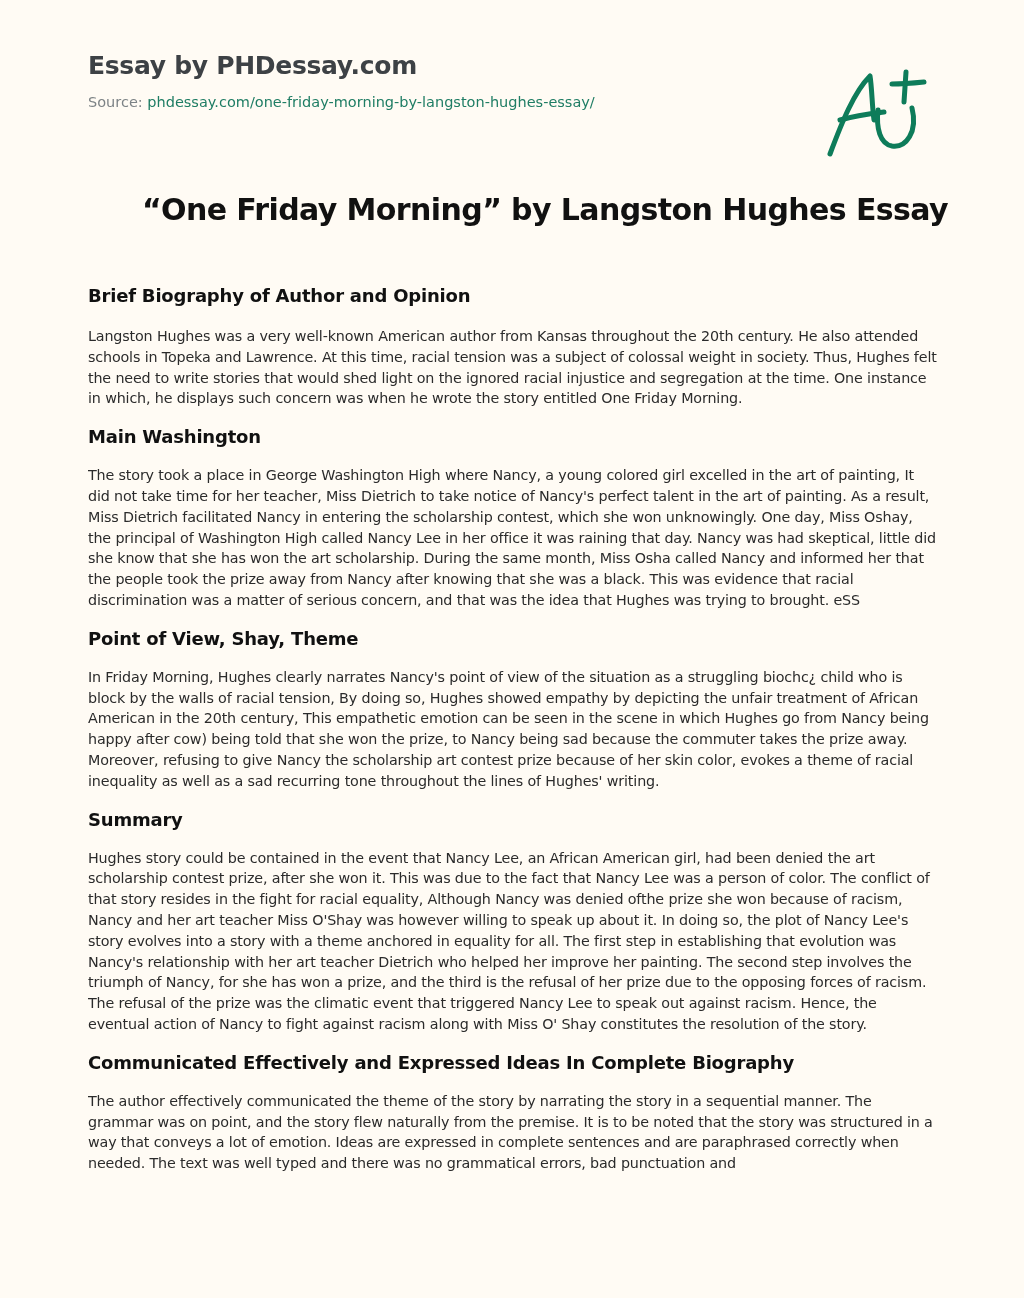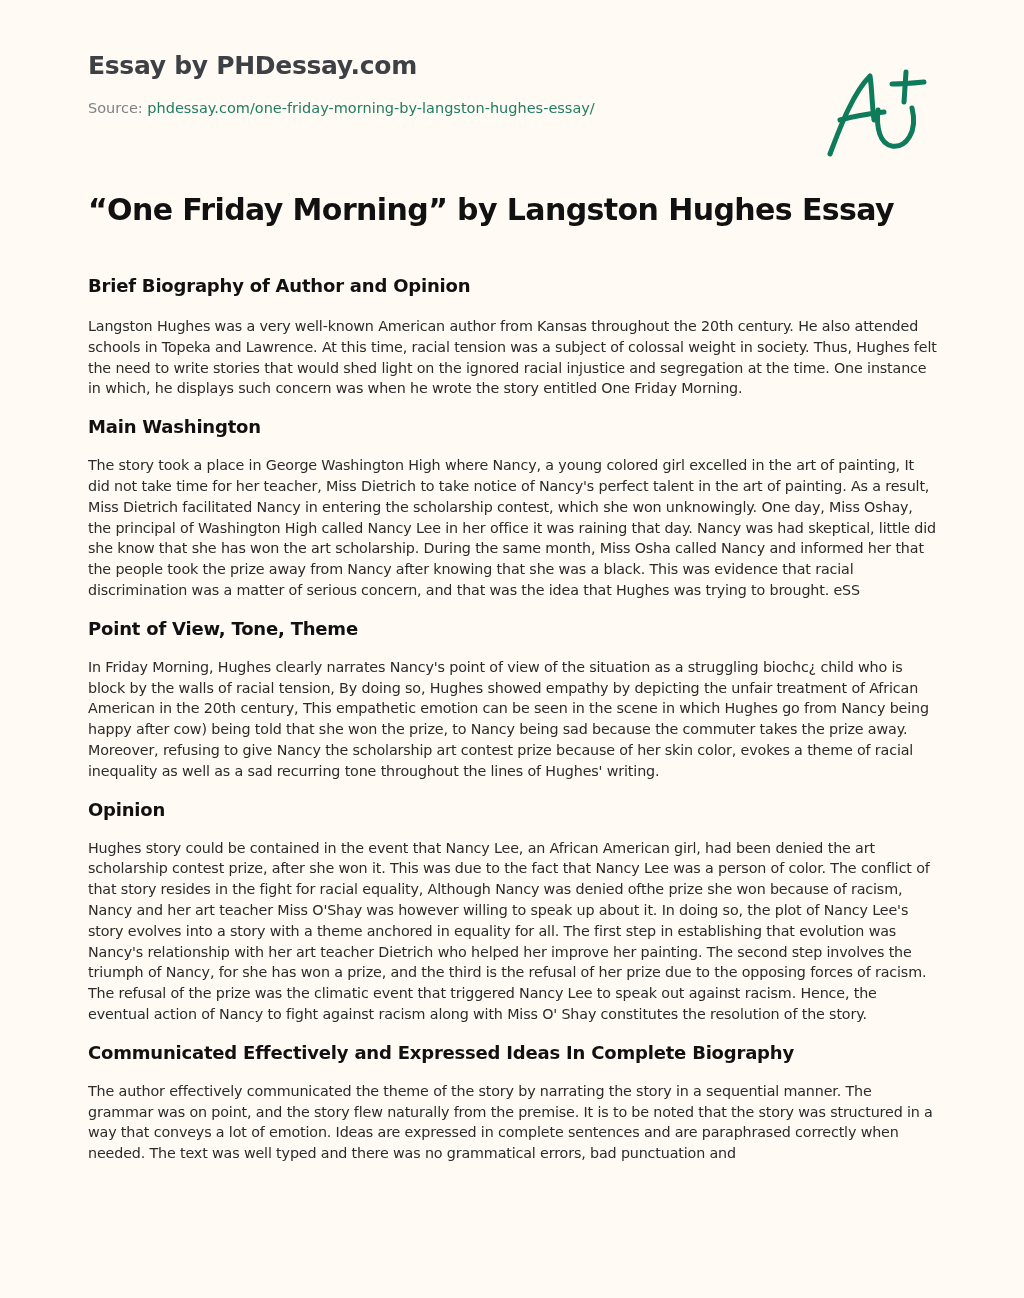--- a/index.html
+++ b/index.html
@@ -31,21 +31,21 @@
   }
   .site-title {
     font-size: 25px;
     font-weight: bold;
     color: #3d4145;
     letter-spacing: -0.3px;
     line-height: 36px;
     margin: 0;
   }
   .source-line {
-    margin-top: 14px;
+    margin-top: 8px;
     font-size: 14.5px;
     line-height: 20px;
     color: #7d8386;
   }
   .source-link {
     color: #1f7d64;
     text-decoration: none;
   }
   .logo {
     position: absolute;
@@ -58,25 +58,26 @@
     position: absolute;
     left: 88px;
     top: 190px;
     width: 860px;
     font-size: 30px;
     font-weight: bold;
     color: #111111;
     letter-spacing: -0.6px;
     line-height: 40px;
     margin: 0;
+    text-align: right;
   }
   .content {
     position: absolute;
     left: 88px;
-    top: 272px;
+    top: 282px;
     width: 850px;
     height: 974px;
     overflow: hidden;
   }
   .section h2 {
     font-size: 18px;
     font-weight: bold;
     color: #111111;
     margin: 0 0 14px 0;
     line-height: 28px;
@@ -126,25 +127,25 @@
   <div class="content">
     <div class="section s1">
       <h2>Brief Biography of Author and Opinion</h2>
       <p>Langston Hughes was a very well-known American author from Kansas throughout the 20th century. He also attended schools in Topeka and Lawrence. At this time, racial tension was a subject of colossal weight in society. Thus, Hughes felt the need to write stories that would shed light on the ignored racial injustice and segregation at the time. One instance in which, he displays such concern was when he wrote the story entitled One Friday Morning.</p>
     </div>
     <div class="section">
       <h2>Main Washington</h2>
       <p>The story took a place in George Washington High where Nancy, a young colored girl excelled in the art of painting, It did not take time for her teacher, Miss Dietrich to take notice of Nancy's perfect talent in the art of painting. As a result, Miss Dietrich facilitated Nancy in entering the scholarship contest, which she won unknowingly. One day, Miss Oshay, the principal of Washington High called Nancy Lee in her office it was raining that day. Nancy was had skeptical, little did she know that she has won the art scholarship. During the same month, Miss Osha called Nancy and informed her that the people took the prize away from Nancy after knowing that she was a black. This was evidence that racial discrimination was a matter of serious concern, and that was the idea that Hughes was trying to brought. eSS</p>
     </div>
     <div class="section">
-      <h2>Point of View, Tone, Theme</h2>
+      <h2>Point of View, Shay, Theme</h2>
       <p>In Friday Morning, Hughes clearly narrates Nancy's point of view of the situation as a struggling biochc¿ child who is block by the walls of racial tension, By doing so, Hughes showed empathy by depicting the unfair treatment of African American in the 20th century, This empathetic emotion can be seen in the scene in which Hughes go from Nancy being happy after cow) being told that she won the prize, to Nancy being sad because the commuter takes the prize away. Moreover, refusing to give Nancy the scholarship art contest prize because of her skin color, evokes a theme of racial inequality as well as a sad recurring tone throughout the lines of Hughes' writing.</p>
     </div>
     <div class="section">
-      <h2>Opinion</h2>
+      <h2>Summary</h2>
       <p>Hughes story could be contained in the event that Nancy Lee, an African American girl, had been denied the art scholarship contest prize, after she won it. This was due to the fact that Nancy Lee was a person of color. The conflict of that story resides in the fight for racial equality, Although Nancy was denied ofthe prize she won because of racism, Nancy and her art teacher Miss O'Shay was however willing to speak up about it. In doing so, the plot of Nancy Lee's story evolves into a story with a theme anchored in equality for all. The first step in establishing that evolution was Nancy's relationship with her art teacher Dietrich who helped her improve her painting. The second step involves the triumph of Nancy, for she has won a prize, and the third is the refusal of her prize due to the opposing forces of racism. The refusal of the prize was the climatic event that triggered Nancy Lee to speak out against racism. Hence, the eventual action of Nancy to fight against racism along with Miss O' Shay constitutes the resolution of the story.</p>
     </div>
     <div class="section">
       <h2>Communicated Effectively and Expressed Ideas In Complete Biography</h2>
       <p>The author effectively communicated the theme of the story by narrating the story in a sequential manner. The grammar was on point, and the story flew naturally from the premise. It is to be noted that the story was structured in a way that conveys a lot of emotion. Ideas are expressed in complete sentences and are paraphrased correctly when needed. The text was well typed and there was no grammatical errors, bad punctuation and</p>
     </div>
   </div>
 
 </div>
 

